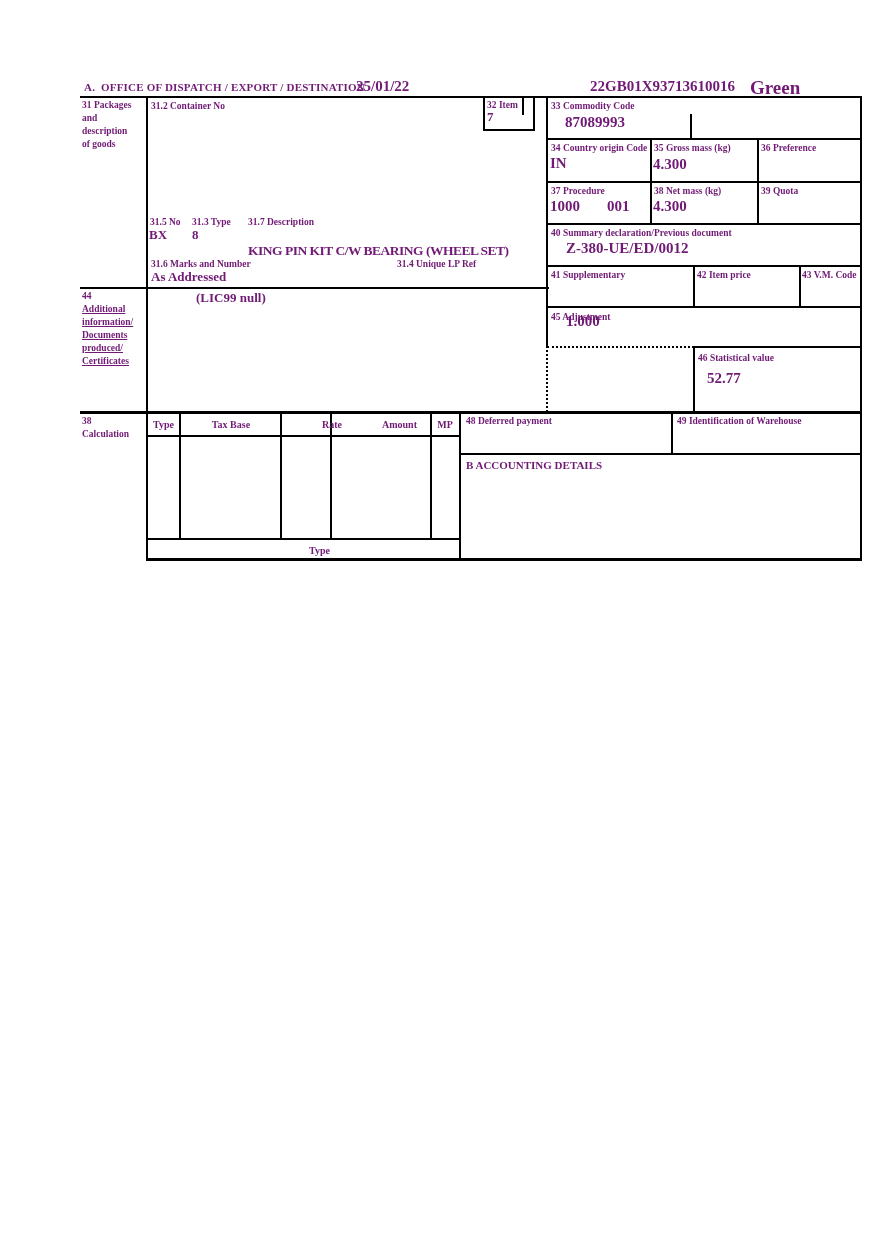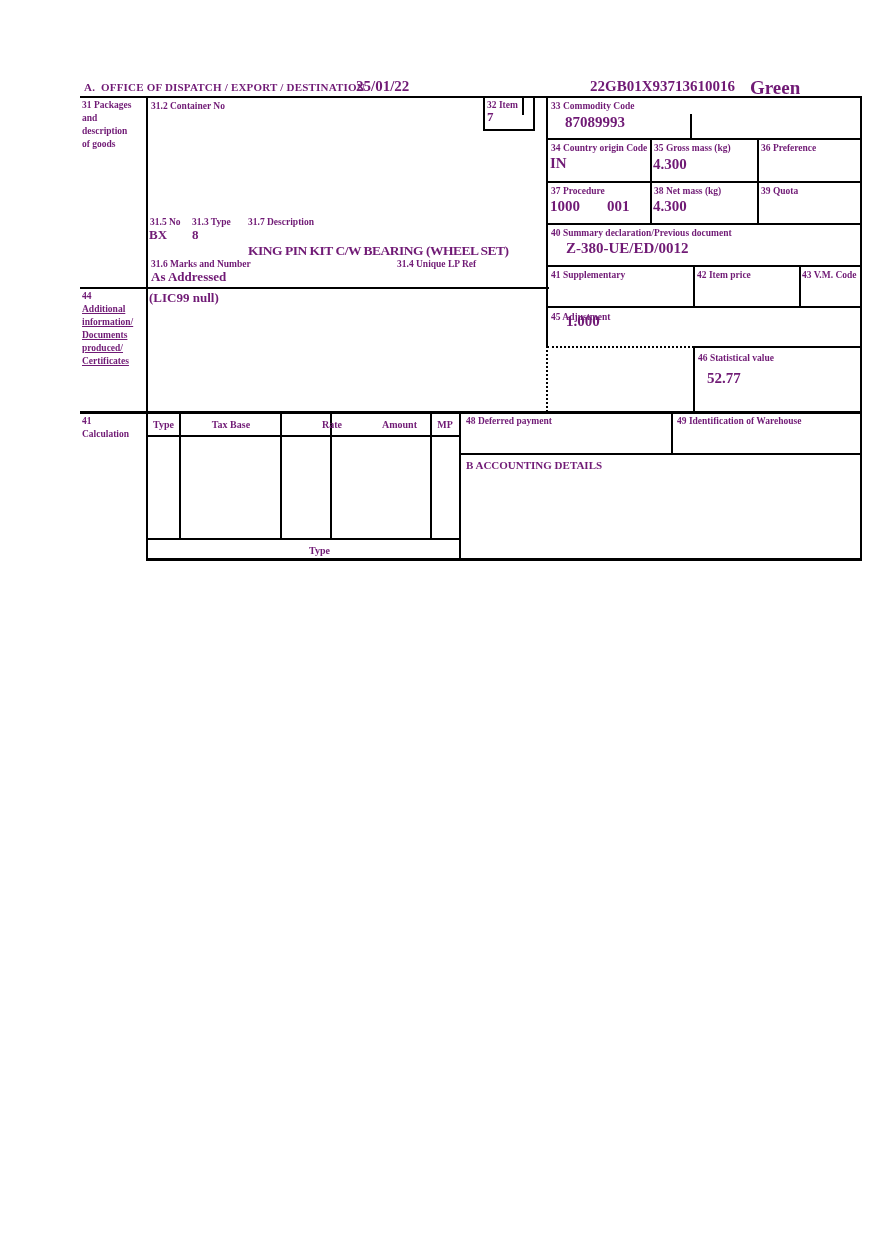--- a/index.html
+++ b/index.html
@@ -105,27 +105,27 @@
   <div class="lbl" style="left:151px; top:258px;">31.6 Marks and Number</div>
   <div class="lbl" style="left:397px; top:258px;">31.4 Unique LP Ref</div>
   <div class="val" style="left:151px; top:270px; font-size:13px;">As Addressed</div>
 
   <div class="lbl" style="left:82px; top:290px;">44</div>
   <div class="lbl u" style="left:82px; top:303px; width:64px;">Additional
 information/
 Documents
 produced/
 Certificates</div>
-  <div class="val" style="left:149px; top:291px; font-size:13px;">(LIC99 null)</div>
+  <div class="val" style="left:149px; top:291px; font-size:13px;padding-left:47px;">(LIC99 null)</div>
 
   <div class="lbl" style="left:551px; top:311px;">45 Adjustment</div>
   <div class="lbl" style="left:698px; top:352px;">46 Statistical value</div>
   <div class="val" style="left:707px; top:370px; font-size:15px;">52.77</div>
 
-  <div class="lbl" style="left:82px; top:415px;">41</div>
+  <div class="lbl" style="left:82px; top:415px;">38</div>
   <div class="lbl" style="left:82px; top:428px;">Calculation</div>
   <div class="th" style="left:147px; top:417px; width:33px;  text-align:center;">Type</div>
   <div class="th" style="left:181px; top:417px; width:100px; text-align:center;">Tax Base</div>
   <div class="th" style="left:281px; top:417px; width:46px;  text-align:right;padding-left:15px;">Rate</div>
   <div class="th" style="left:331px; top:417px; width:86px;  text-align:right;">Amount</div>
   <div class="th" style="left:431px; top:417px; width:28px;  text-align:center;">MP</div>
   <div class="th" style="left:180px; top:543px; width:279px; text-align:center;">Type</div>
 
   <div class="lbl" style="left:466px; top:415px;">48 Deferred payment</div>
   <div class="lbl" style="left:677px; top:415px;">49 Identification of Warehouse</div>

